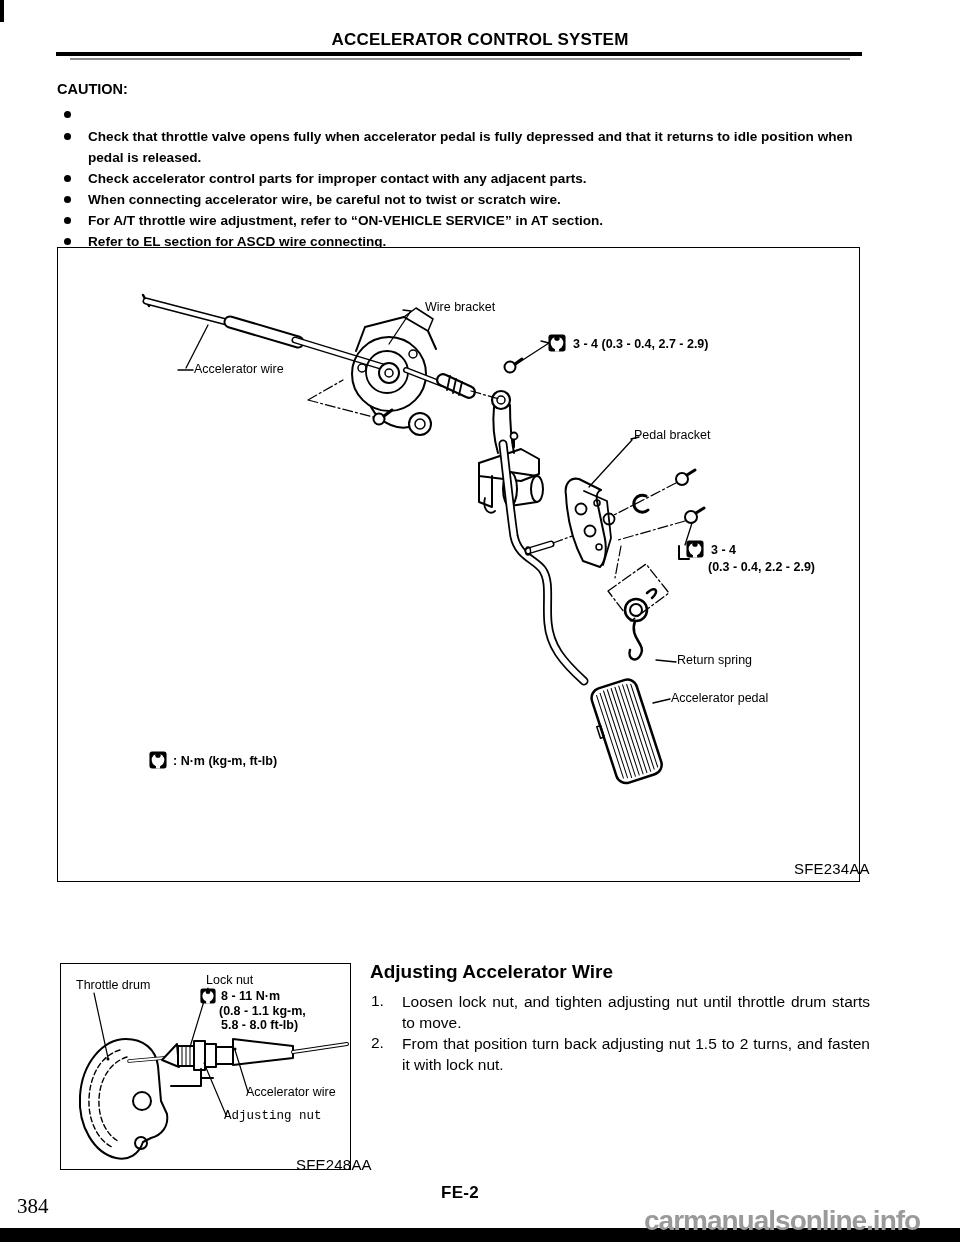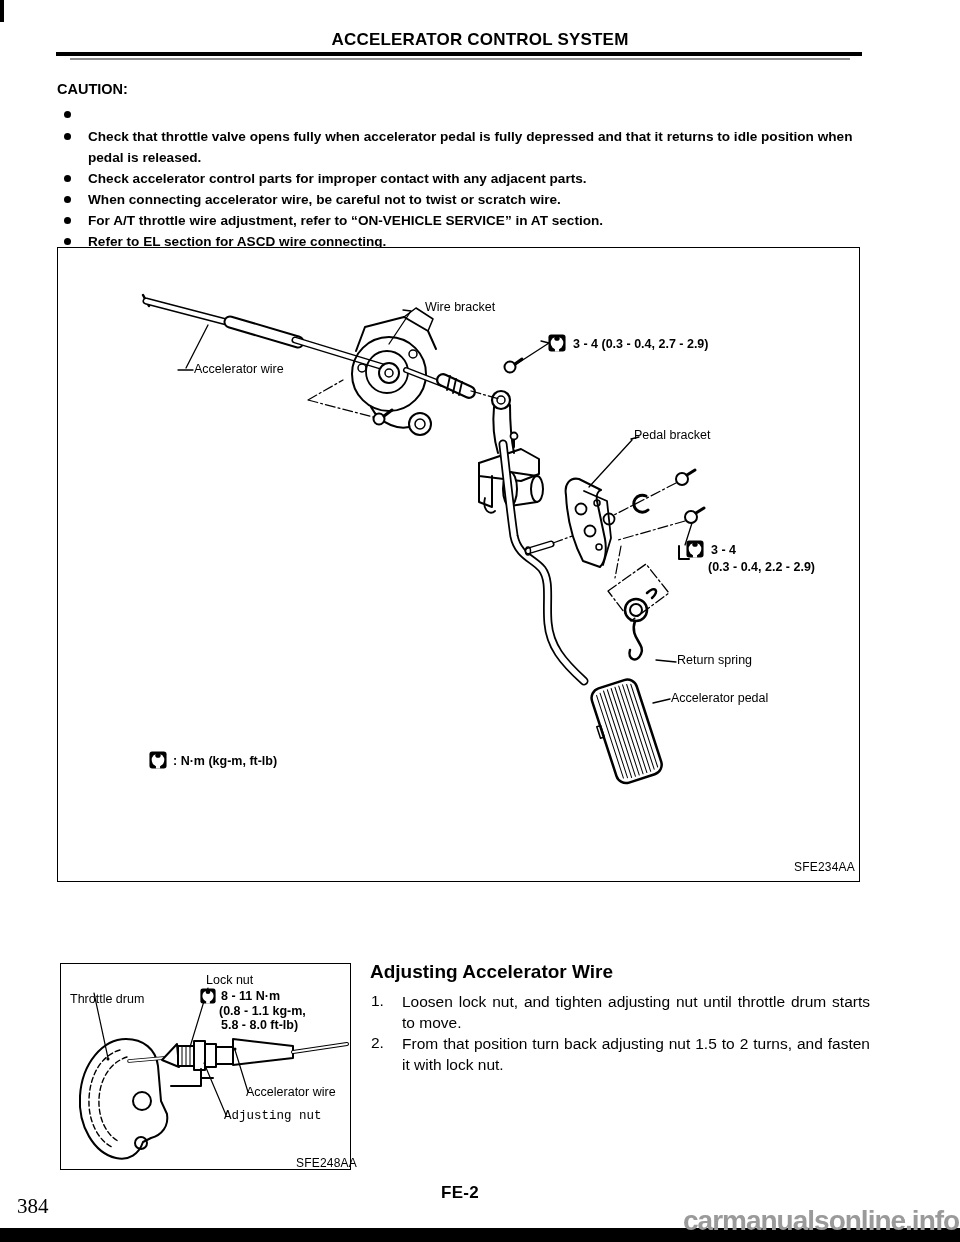--- a/index.html
+++ b/index.html
@@ -12,31 +12,31 @@
   .rule2{left:70px;top:58px;width:780px;height:2px;background:#000;opacity:.45;}
   .corner-artifact{left:0;top:0;width:4px;height:22px;background:#000;}
   
   .caution-head{left:57px;top:81px;font-size:14.5px;font-weight:bold;}
   .bullet{width:7px;height:7px;border-radius:50%;background:#000;}
   .citem{left:88px;width:776px;font-size:13.6px;font-weight:bold;line-height:21px;}
   
   .frame{border:1.6px solid #000;background:#fff;}
   .fig-label{font-size:12.5px;white-space:nowrap;}
   .fig-label.b{font-weight:bold;}
-  .fig-code{font-size:12px;letter-spacing:.2px;}
+  .fig-code{font-size:15px;letter-spacing:.2px;}
   svg{position:absolute;left:0;top:0;}
   
   .adj-head{left:370px;top:961px;font-size:19px;font-weight:bold;}
   .step-num{font-size:15.5px;width:26px;}
   .step-text{width:468px;font-size:15.5px;line-height:20.5px;text-align:justify;}
   
   .fe2{left:0;top:1183px;width:920px;text-align:center;font-size:17px;font-weight:bold;letter-spacing:.3px;}
   .pnum{left:17px;top:1194px;font-size:21px;font-family:"Liberation Serif",serif;}
   .blackbar{left:0;top:1228px;width:960px;height:14px;background:#000;}
-  .wmark{left:683px;top:1205px;font-size:28px;font-weight:bold;letter-spacing:-1px;color:#9a9a9a;}
+  .wmark{left:644px;top:1205px;font-size:28px;font-weight:bold;letter-spacing:-1px;color:#9a9a9a;}
   .ticon{position:absolute;}
 </style>
 </head>
 <body>
 
 <div id="page">
 
   <div class="abs corner-artifact"></div>
 
   <div class="abs title">ACCELERATOR CONTROL SYSTEM</div>
@@ -233,21 +233,21 @@
             <circle cx="47" cy="95" r="1.5" fill="#000" stroke="none"></circle>
           <path d="M 147,24 L 129,83" stroke-width="1.2"></path>
           <path d="M 187,128 L 174,86" stroke-width="1.2"></path>
             <circle cx="174" cy="85" r="1.5" fill="#000" stroke="none"></circle>
           <path d="M 165,151 L 143,99" stroke-width="1.2"></path>
         </g>
       </g>
     </svg>
   </div>
 
-  <div class="abs fig-label" style="left:70px;top:978px;margin-top:14px;">Throttle drum</div>
+  <div class="abs fig-label" style="left:76px;top:978px;">Throttle drum</div>
   <div class="abs fig-label" style="left:206px;top:973px;">Lock nut</div>
   <svg class="ticon" style="left:200px;top:988px;" width="16" height="16" viewBox="0 0 20 20">
       <rect x="0.5" y="0.5" width="19" height="19" rx="3" fill="#000"></rect>
       <circle cx="10" cy="10" r="7" fill="#fff"></circle>
       <circle cx="10" cy="4.6" r="3" fill="#000"></circle>
       <rect x="7.7" y="14.5" width="4.6" height="5" fill="#fff"></rect>
     </svg>
   <div class="abs fig-label b" style="left:221px;top:989px;">8 - 11 N·m</div>
   <div class="abs fig-label b" style="left:219px;top:1004px;">(0.8 - 1.1 kg-m,</div>
   <div class="abs fig-label b" style="left:221px;top:1018px;">5.8 - 8.0 ft-lb)</div>

